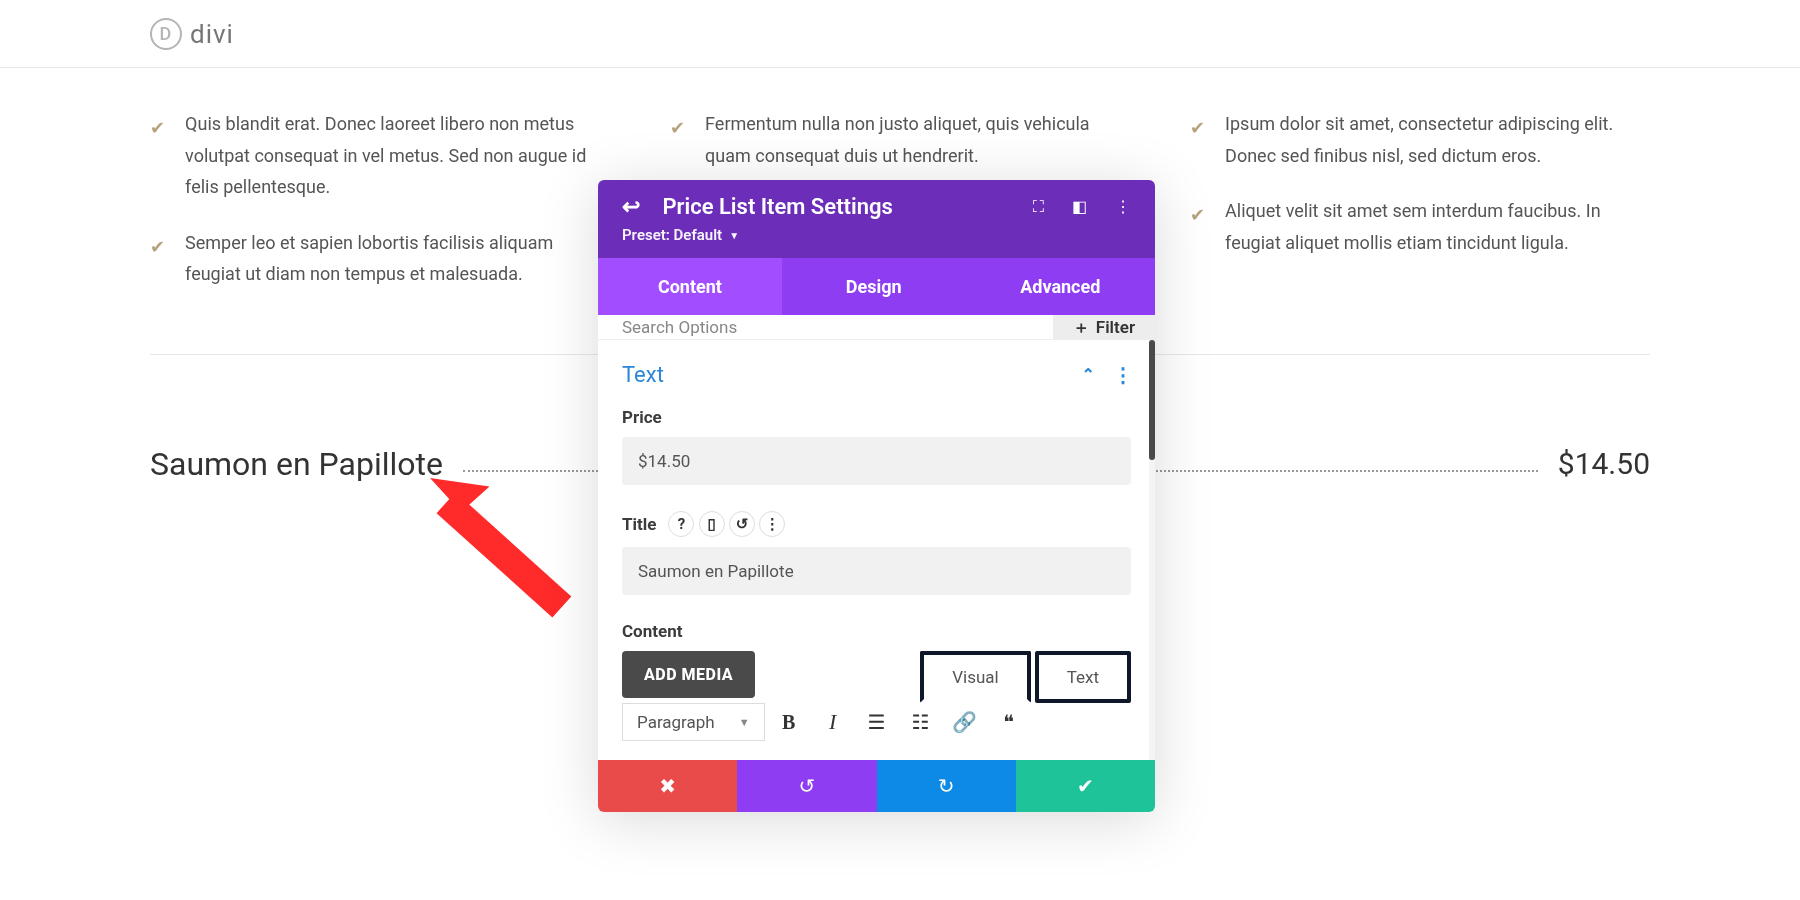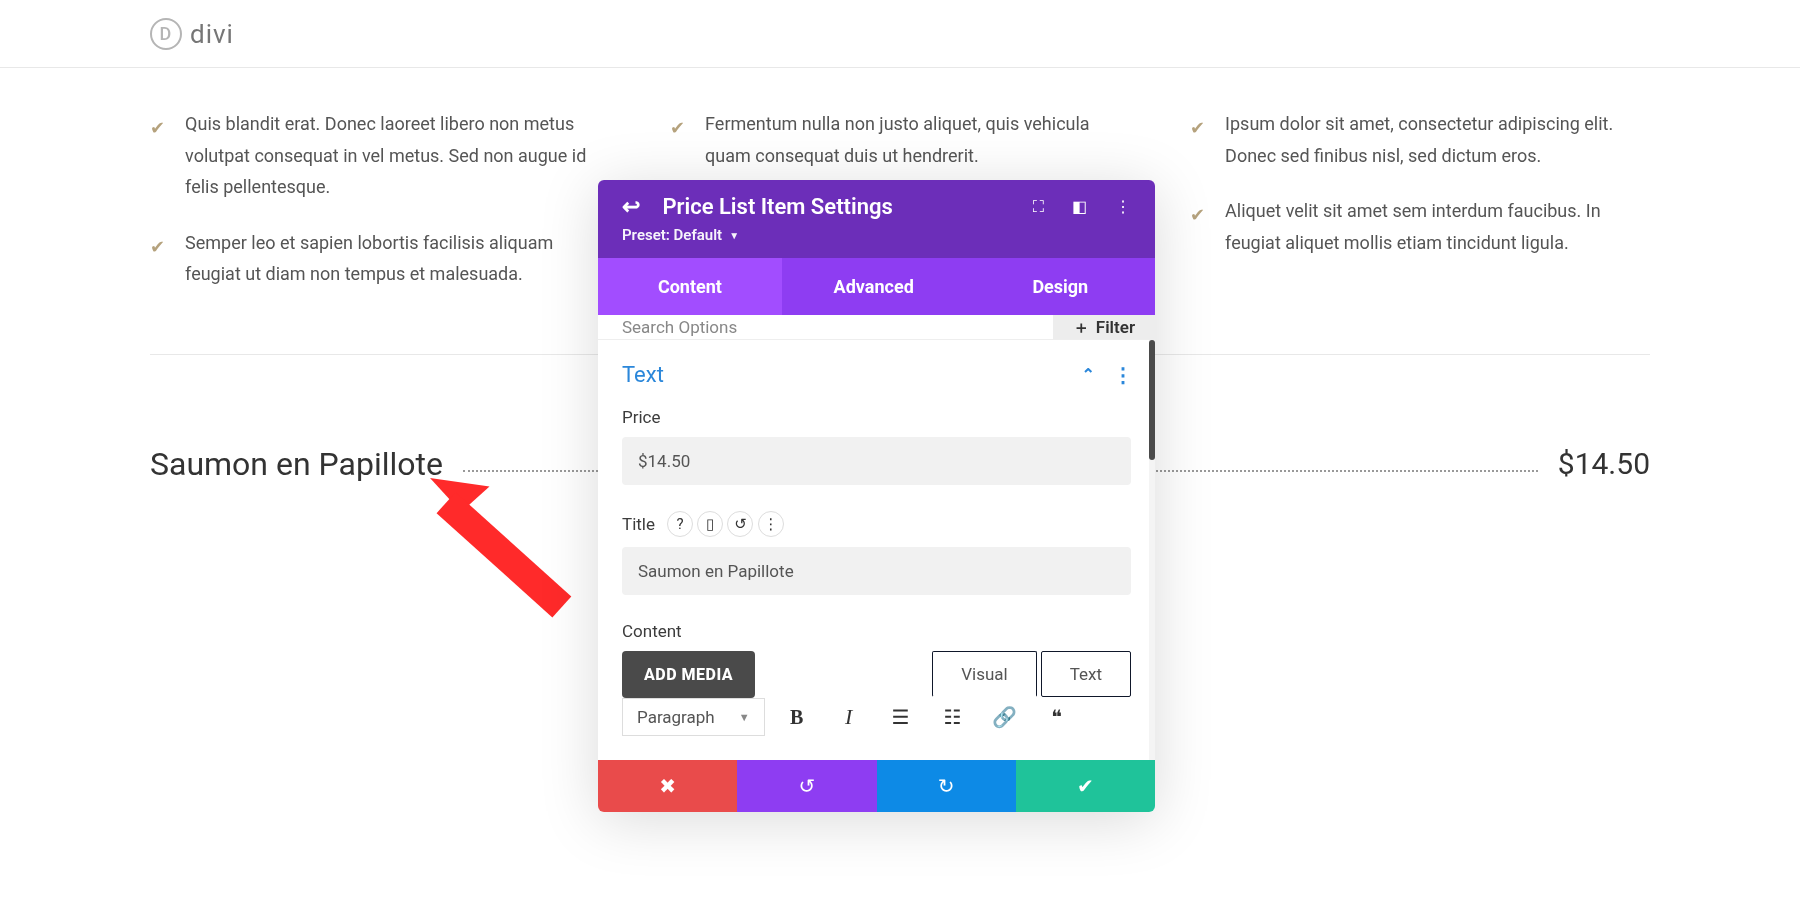--- a/index.html
+++ b/index.html
@@ -55,31 +55,31 @@
 .modal-body { padding:22px 24px 0; position:relative; height:420px; overflow:hidden;}
 .scrollbar-track { position:absolute; right:0; top:0; width:6px; height:100%; background:#f4f4f4; }
 .scrollbar-thumb { position:absolute; right:0; top:0; width:6px; height:120px; background:#4a4a4a; border-radius:3px; }
 
 .section-head { display:flex; align-items:center; justify-content:space-between; color:#2b87da; font-size:22px; font-weight:400; margin-bottom:20px; }
 .section-head .right { display:flex; align-items:center; gap:18px; }
 .section-head .chev { font-size:16px; font-weight:700; }
 .section-head .menu-dots { font-size:20px; font-weight:700; letter-spacing:-2px; }
 
 .field { margin-bottom:26px; }
-.field-label { font-size:17px; font-weight:400; color:#3c3c3c; margin-bottom:10px; display:flex; align-items:center; gap:12px;}
+.field-label { font-size:17px; font-weight:700; color:#3c3c3c; margin-bottom:10px; display:flex; align-items:center; gap:12px;}
 .field-label .lab-icons span { display:inline-flex; align-items:center; justify-content:center; width:26px; height:26px; font-size:15px; color:#333;}
 .field-label .lab-icons .circ { border:1px solid #ddd; border-radius:50%; width:26px; height:26px;}
 .input { width:100%; background:#f1f1f1; border:none; border-radius:4px; padding:14px 16px; font-size:17px; color:#555; outline:none; }
 
 .add-media { background:#4a4a4a; color:#fff; border:none; border-radius:4px; padding:14px 22px; font-size:16px; font-weight:800; letter-spacing:.5px; cursor:pointer; }
 .editor-tabs { float:right; display:flex; gap:4px; }
-.editor-tabs .etab { border:1px solid #0f172a; background:#fff; padding:12px 28px; font-size:17px; color:#555; border-radius:2px; }
+.editor-tabs .etab { border:4px solid #0f172a; background:#fff; padding:12px 28px; font-size:17px; color:#555; border-radius:2px; }
 .editor-tabs .etab.active { border-bottom-color:#fff; }
 
-.toolbar { clear:both; margin-top:0; display:flex; align-items:flex-end; gap:12px; }
+.toolbar { clear:both; margin-top:0; display:flex; align-items:flex-end; gap:4px; }
 .fmt-select { border:1px solid #ddd; padding:8px 14px; font-size:17px; color:#555; background:#fff; display:flex; align-items:center; gap:24px;}
 .fmt-select .caret{ font-size:11px; color:#888;}
 .tool-btn { width:40px; height:38px; display:inline-flex; align-items:center; justify-content:center; font-size:20px; color:#333; cursor:pointer;}
 .tool-btn.bold { font-weight:900; font-family:Georgia,serif;}
 .tool-btn.italic { font-style:italic; font-family:Georgia,serif; font-size:22px;}
 
 .modal-footer { display:flex; height:52px; }
 .modal-footer .fbtn { flex:1; display:flex; align-items:center; justify-content:center; color:#fff; font-size:20px; cursor:pointer; }
 .fbtn.cancel { background:#e94b4b; }
 .fbtn.undo { background:#8e3df2; }
@@ -156,22 +156,22 @@
       </span>
     </div>
     <span class="mh-preset">
       <span>Preset: Default</span>
       <span class="caret">▼</span>
     </span>
   </div>
 
   <div class="tabs">
     <div class="tab active">Content</div>
+    <div class="tab">Design</div>
     <div class="tab">Advanced</div>
-    <div class="tab">Design</div>
   </div>
 
   <div class="search-row">
     <input class="search-field" placeholder="Search Options" style="">
     <button class="filter-btn">
       <span>＋</span>
       <span>Filter</span>
     </button>
   </div>
 

